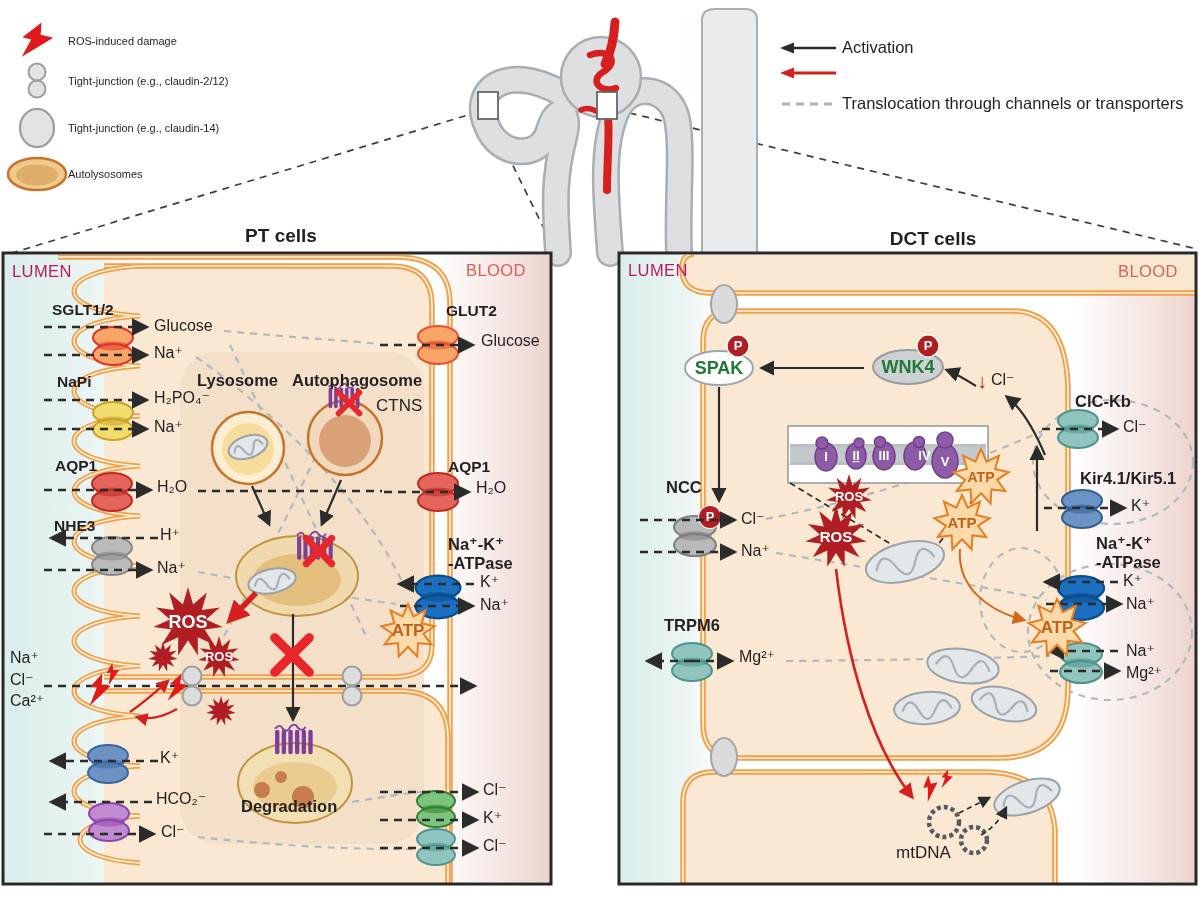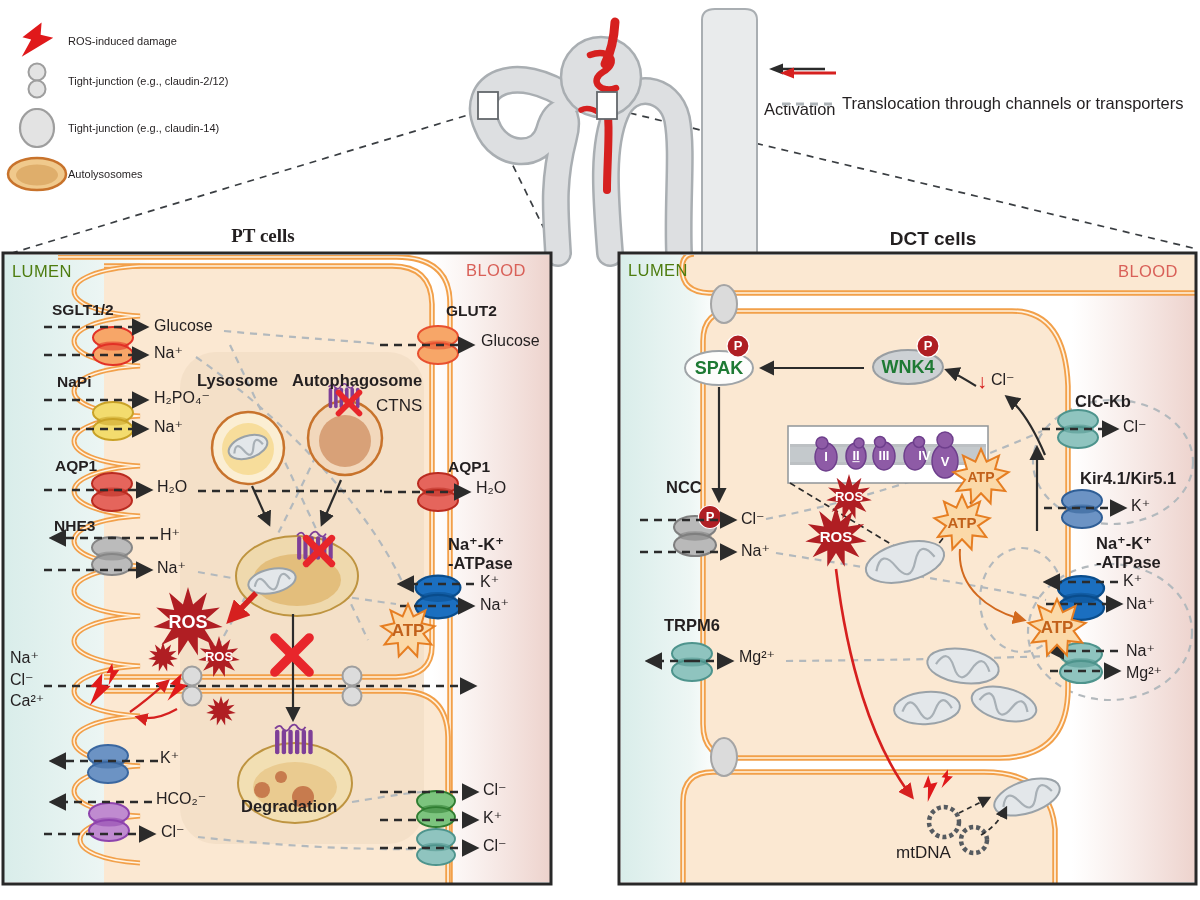--- a/index.html
+++ b/index.html
@@ -5,21 +5,21 @@
   html,body{margin:0;padding:0;}
   body{width:1200px;height:900px;position:relative;background:#fff;overflow:hidden;
        font-family:"Liberation Sans","DejaVu Sans",sans-serif;color:#231F20;}
   #art{position:absolute;left:0;top:0;}
   .lbl{position:absolute;white-space:nowrap;line-height:1.05;}
   .ion{font-size:16px;}
   .ion17{font-size:17px;}
   .tname{font-size:15.5px;font-weight:bold;}
   .tname17{font-size:16.5px;font-weight:bold;}
   .title{font-size:19px;font-weight:bold;transform:translate(-50%,-50%);}
-  .lumen{font-size:16.5px;color:#4d7c0f;letter-spacing:.4px;}
+  .lumen{font-size:16.5px;color:#be185d;letter-spacing:.4px;}
   .blood{font-size:16.5px;color:#D96058;letter-spacing:.4px;}
   .kinase{font-size:18px;font-weight:bold;color:#1E7A34;transform:translate(-50%,-50%);}
   .pbadge{font-size:13px;font-weight:bold;color:#fff;transform:translate(-50%,-50%);}
   .roman{font-size:13px;font-weight:bold;color:#fff;transform:translate(-50%,-50%);}
   .reddown{font-size:20px;font-weight:bold;color:#D6201F;transform:translate(-50%,-50%);}
   .rosc13{font-size:13px;font-weight:bold;color:#fff;transform:translate(-50%,-50%);}
   .rosc15{font-size:15px;font-weight:bold;color:#fff;transform:translate(-50%,-50%);}
   .rosc17{font-size:18px;font-weight:bold;color:#fff;transform:translate(-50%,-50%);}
   .atpc14{font-size:14px;font-weight:bold;color:#C2611A;transform:translate(-50%,-50%);}
   .atpc15{font-size:15px;font-weight:bold;color:#C2611A;transform:translate(-50%,-50%);}
@@ -518,21 +518,21 @@
       <svg width="62" height="36" viewBox="0 0 62 36">
           <ellipse cx="31" cy="18" rx="29" ry="16" fill="#F0C98C" stroke="#C8732C" stroke-width="2.5"></ellipse>
           <ellipse cx="31" cy="19" rx="21" ry="10.5" fill="#DFAE6B"></ellipse>
         </svg>
     </span>
     <span class="leg-label">Autolysosomes</span>
   </div>
 </div>
 
 <div>
-  <div class="leg-row" style="left:764px;top:38px;flex-direction:column;">
+  <div class="leg-row" style="left:780px;top:38px;">
     <span class="leg2-icon">
       <svg width="58" height="14" viewBox="0 0 58 14">
           <line x1="12" y1="7" x2="56" y2="7" stroke="#2B2B2B" stroke-width="2.4"></line>
           <polygon points="0,7 14,1.5 14,12.5" fill="#2B2B2B"></polygon>
         </svg>
     </span>
     <span class="leg2-label">Activation</span>
   </div>
   <div class="leg-row" style="left:780px;top:66px;">
     <span class="leg2-icon">
@@ -546,21 +546,21 @@
     <span class="leg2-icon">
       <svg width="58" height="14" viewBox="0 0 58 14">
           <line x1="2" y1="7" x2="56" y2="7" stroke="#AEB4B8" stroke-width="3" stroke-dasharray="8 6"></line>
         </svg>
     </span>
     <span class="leg2-label">Translocation through channels or transporters</span>
   </div>
 </div>
 
 <div id="labels">
-    <div class="lbl title" style="left: 263px; top: 236px; font-family: Liberation Serif, serif;">PT cells</div>
+    <div class="lbl title" style="left: 281px; top: 236px;">PT cells</div>
     <div class="lbl title" style="left: 933px; top: 239px;">DCT cells</div>
     <div class="lbl lumen" style="left: 12px; top: 263px;">LUMEN</div>
     <div class="lbl blood" style="left: 466px; top: 262px;">BLOOD</div>
     <div class="lbl lumen" style="left: 628px; top: 262px;">LUMEN</div>
     <div class="lbl blood" style="left: 1118px; top: 263px;">BLOOD</div>
     <div class="lbl tname" style="left: 52px; top: 302px;">SGLT1/2</div>
     <div class="lbl ion" style="left: 154px; top: 318px;">Glucose</div>
     <div class="lbl ion" style="left: 154px; top: 345px;">Na⁺</div>
     <div class="lbl tname" style="left: 57px; top: 374px;">NaPi</div>
     <div class="lbl ion" style="left: 154px; top: 390px;">H₂PO₄⁻</div>

